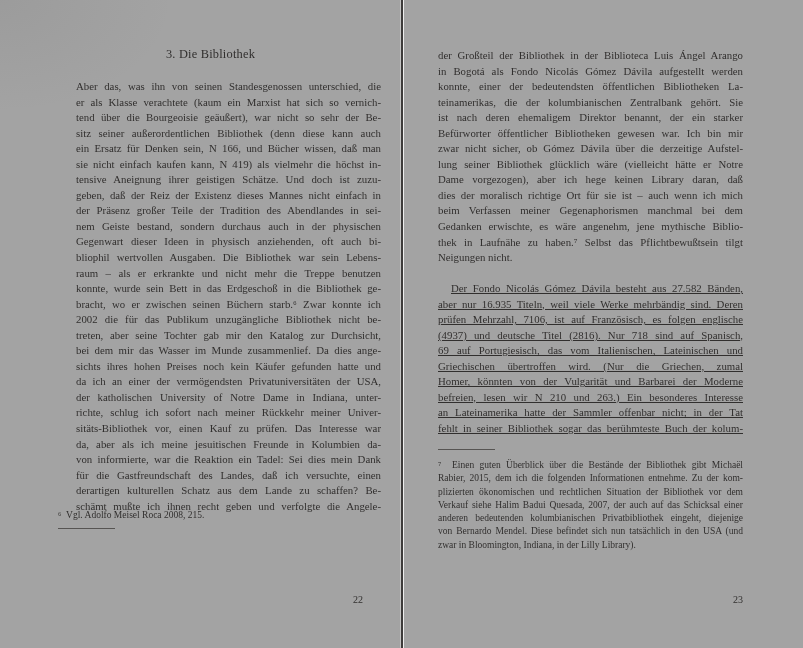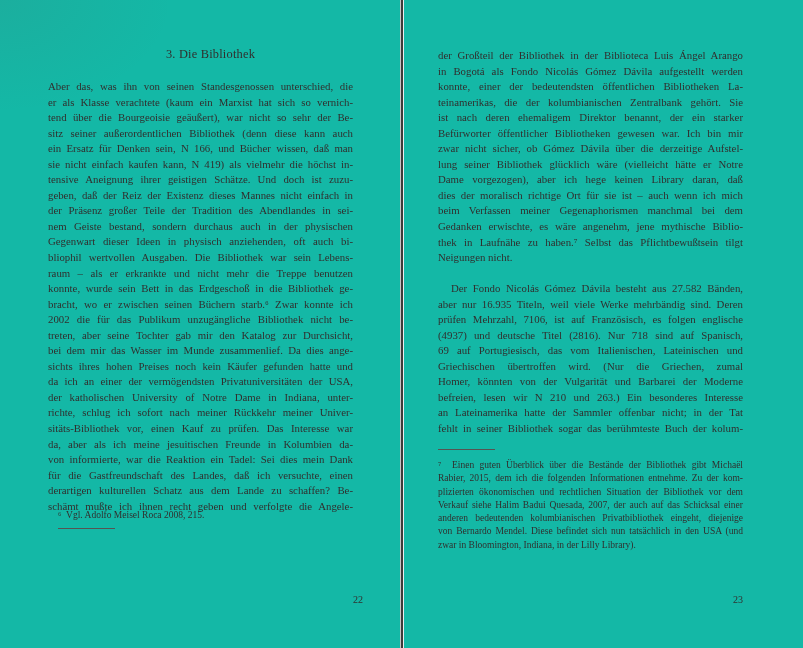--- a/index.html
+++ b/index.html
@@ -9,21 +9,21 @@
     height: 648px;
     overflow: hidden;
     background: #fdfdfd;
     font-family: "Liberation Serif", "DejaVu Serif", serif;
     color: #312f2e;
   }
   .spread {
     position: relative;
     width: 803px;
     height: 648px;
-    background: #14b8a6;
+    background: #a3a3a3;
   }
   .corner-shade {
     position: absolute;
     left: 0; top: 0;
     width: 170px; height: 110px;
     background: radial-gradient(ellipse at 0% 0%, rgba(90,90,90,0.10), rgba(90,90,90,0) 72%);
     pointer-events: none;
   }
   .gutter {
     position: absolute;
@@ -49,23 +49,23 @@
     text-align: justify;
     text-align-last: justify;
     height: 15.55px;
     line-height: 15.55px;
     font-size: 10.8px;
     overflow: visible;
   }
   .para-end .ln:last-child { text-align-last: left; }
   .indent-first .ln:first-child { text-indent: 13px; }
 
-  .body-left  { left: 48px;  top: 79px; }
+  .body-left  { left: 76px;  top: 79px; }
   .body-right-p1 { left: 438px; top: 48px; }
-  .body-right-p2 { left: 438px; top: 281px; }
+  .body-right-p2 { left: 438px; top: 281px; text-decoration: underline; }
 
   .fnrule {
     width: 57px; height: 0;
     border-top: 1px solid #565452;
   }
   .fnrule-left  { left: 58px;  top: 528px; }
   .fnrule-right { left: 438px; top: 449px; }
 
   .fn .ln {
     font-size: 9.5px;

